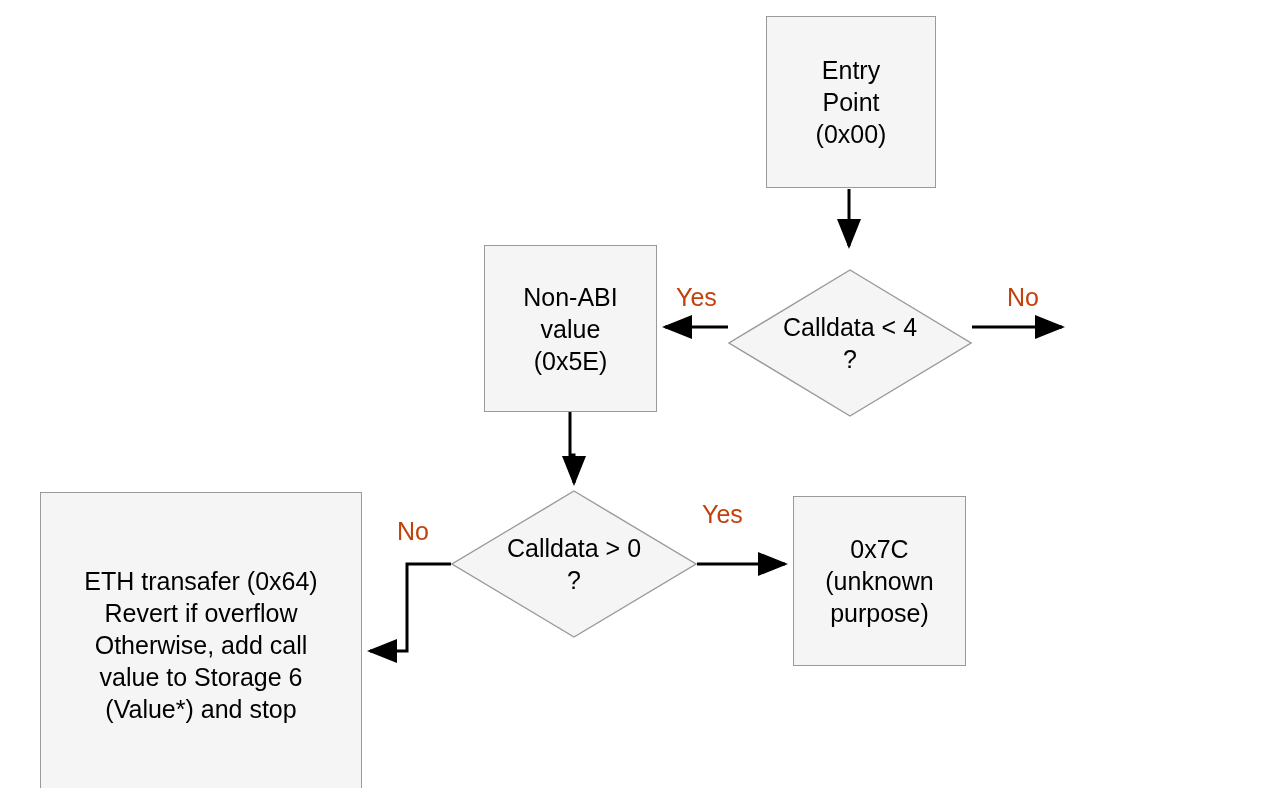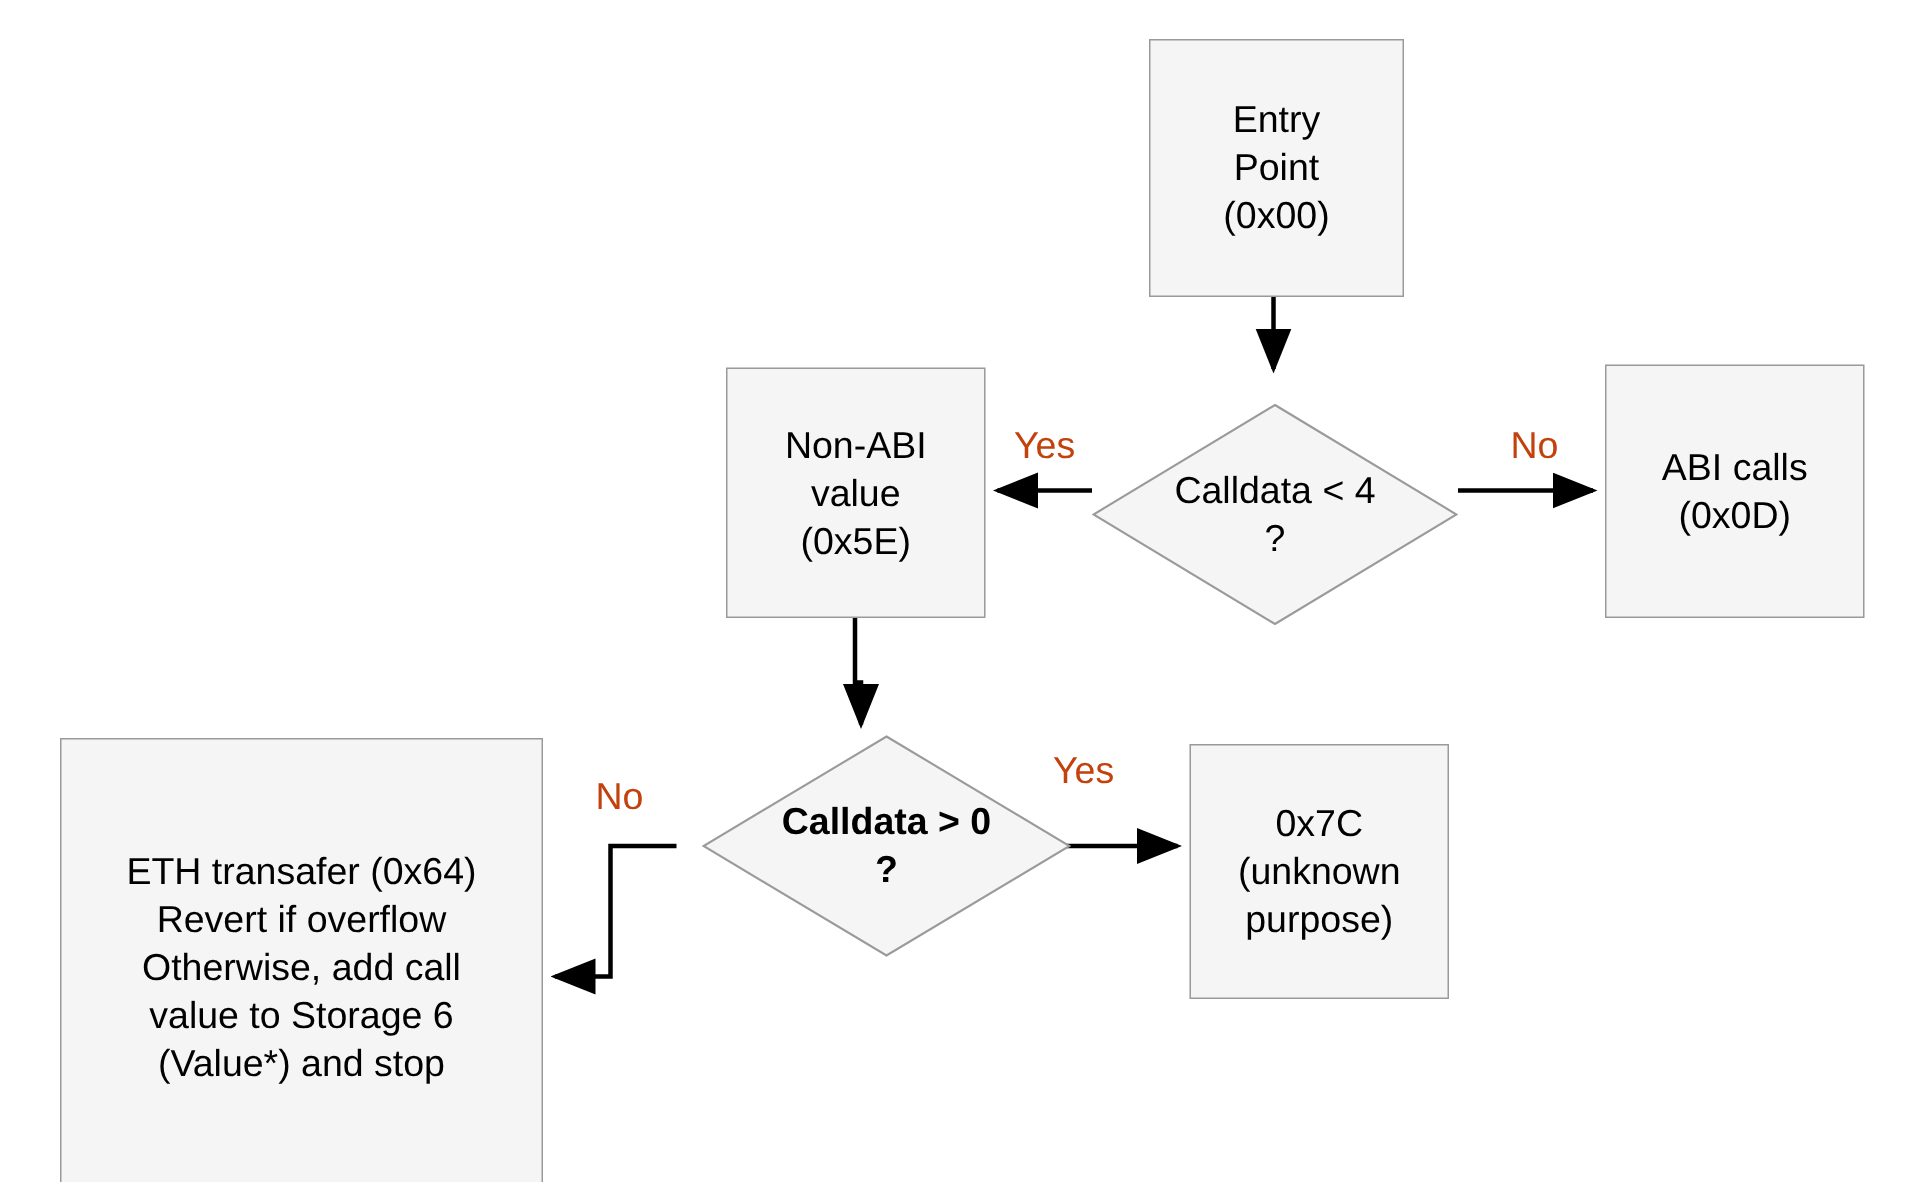--- a/index.html
+++ b/index.html
@@ -103,46 +103,42 @@
     <g>
       <line x1="697" y1="564" x2="785" y2="564" stroke="#000000" stroke-width="3" marker-end="url(#arrow)"></line>
     </g>
 
      ETH transfer (elbow) --&gt;
     <g>
       <path d="M451,564 L407,564 L407,651 L370,651" stroke="#000000" stroke-width="3" fill="none" marker-end="url(#arrow)"></path>
     </g>
   </svg>
 
-  <div class="node box" style="left:766px; top:16px; width:170px; height:172px;margin-top:10px;">
+  <div class="node box" style="left:766px; top:16px; width:170px; height:172px;">
     <span>Entry
 Point
 (0x00)</span>
   </div>
 
   <div class="node diamond" style="left:728px; top:269px; width:244px; height:148px;">
     <svg class="diamond-shape" viewBox="0 0 244 148" preserveAspectRatio="none" xmlns="http://www.w3.org/2000/svg">
       <polygon points="122,1 243,74 122,147 1,74" fill="#f5f5f5" stroke="#9a9a9a" stroke-width="1.4"></polygon>
     </svg>
     <span class="diamond-label">Calldata &lt; 4
 ?</span>
   </div>
 
   <div class="node box" style="left:484px; top:245px; width:173px; height:167px;">
     <span>Non-ABI
 value
 (0x5E)</span>
   </div>
 
-  <div class="node box" style="left:1070px; top:243px; width:173px; height:169px;">
-    <span>ABI calls
-(0x0D)</span>
-  </div>
 
-  <div class="node diamond" style="left:468px; top:490px; width:246px; height:148px;font-weight:bold;">
+  <div class="node diamond" style="left:451px; top:490px; width:246px; height:148px;">
     <svg class="diamond-shape" viewBox="0 0 246 148" preserveAspectRatio="none" xmlns="http://www.w3.org/2000/svg">
       <polygon points="123,1 245,74 123,147 1,74" fill="#f5f5f5" stroke="#9a9a9a" stroke-width="1.4"></polygon>
     </svg>
     <span class="diamond-label">Calldata &gt; 0
 ?</span>
   </div>
 
   <div class="node box" style="left:793px; top:496px; width:173px; height:170px;">
     <span>0x7C
 (unknown

